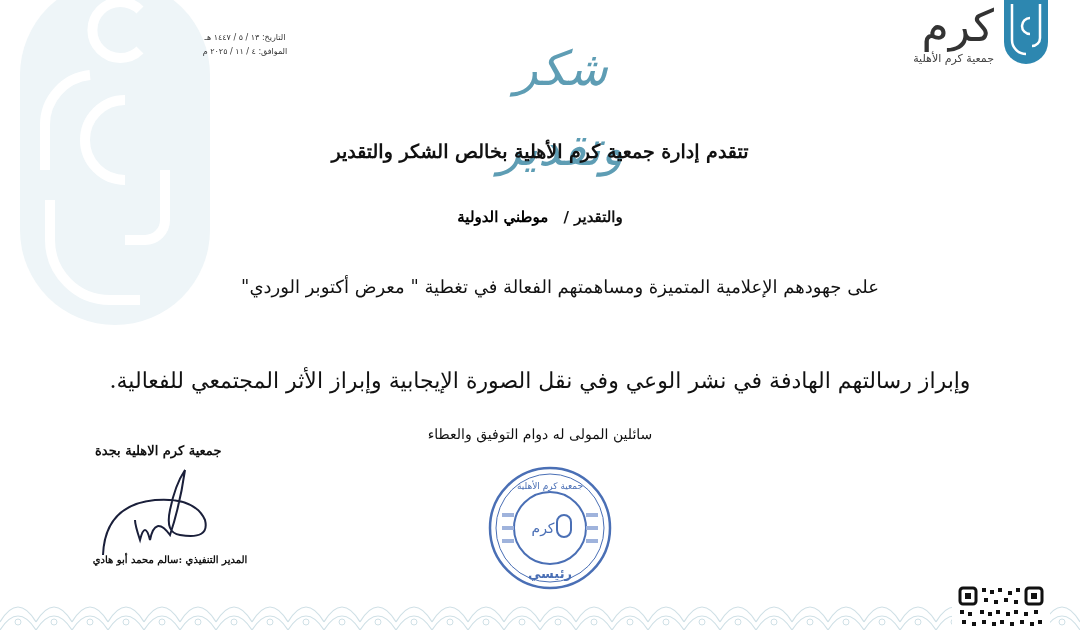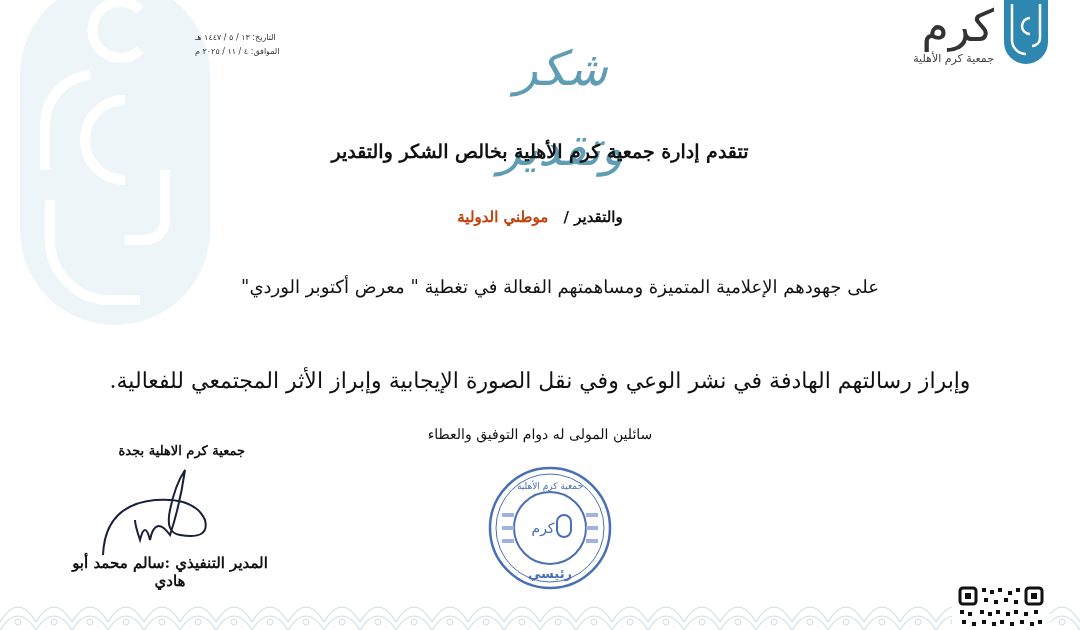--- a/index.html
+++ b/index.html
@@ -3,31 +3,31 @@
   <meta charset="utf-8">
   <style>
     html, body { margin:0; padding:0; }
     body { width:1080px; height:630px; background:#ffffff; position:relative; overflow:hidden; font-family:"DejaVu Serif", serif; color:#111; }
     .abs { position:absolute; }
     .watermark { left:20px; top:-20px; width:190px; height:345px; }
     .border-pattern { left:0; bottom:0; width:1080px; height:38px; }
     .logo-box { right:30px; top:0; width:48px; height:66px; }
     .logo-word { right:86px; top:0px; font-family:"DejaVu Sans", sans-serif; font-size:44px; color:#333; line-height:52px; direction:rtl; }
     .logo-sub { right:86px; top:52px; font-family:"DejaVu Sans", sans-serif; font-size:11px; color:#444; direction:rtl; }
-    .date-block { left:195px; top:31px; font-family:"DejaVu Sans", sans-serif; font-size:8px; color:#333; direction:rtl; text-align:left; width:100px; line-height:14px; }
+    .date-block { left:195px; top:31px; font-family:"DejaVu Sans", sans-serif; font-size:8px; color:#333; direction:rtl; text-align:center; width:100px; line-height:14px; }
     .title-callig { left:456px; top:28px; width:210px; height:90px; text-align:center; direction:rtl; font-family:"DejaVu Serif", serif; font-size:48px; color:#5e9db4; line-height:80px; font-style:italic; }
     .line { width:1080px; left:0; text-align:center; direction:rtl; }
     .line1 { top:140px; font-size:19px; font-weight:bold; }
     .line2 { top:208px; font-size:15px; font-weight:bold; }
-    .line2 .recipient { color:#c2410c; margin-right:10px; }
+    .line2 .recipient { color:#000000; margin-right:10px; }
     .line3 { top:276px; font-size:18px; padding-left:20px; }
     .line4 { top:368px; font-size:22px; }
     .line5 { top:426px; font-size:14px; }
-    .sig-org { left:95px; top:443px; width:150px; text-align:right; direction:rtl; font-size:13px; font-weight:bold; }
-    .sig-title { left:60px; top:554px; width:220px; text-align:center; direction:rtl; font-size:15px; font-weight:bold; }
+    .sig-org { left:95px; top:443px; width:150px; text-align:left; direction:rtl; font-size:13px; font-weight:bold; }
+    .sig-title { left:60px; top:554px; width:220px; text-align:center; direction:rtl; font-size:10px; font-weight:bold; }
     .signature { left:95px; top:465px; width:140px; height:95px; }
     .seal { left:487px; top:465px; width:126px; height:126px; }
     .qr { right:30px; bottom:0; width:98px; height:50px; background:#fff; }
   </style>
 </head>
 <body>
 
 <svg class="abs watermark" viewBox="0 0 190 345">
   <rect x="0" y="0" width="190" height="345" rx="95" fill="#eef5f8"></rect>
   <path d="M120 30 A28 28 0 1 0 120 70" fill="none" stroke="#ffffff" stroke-width="10"></path>

